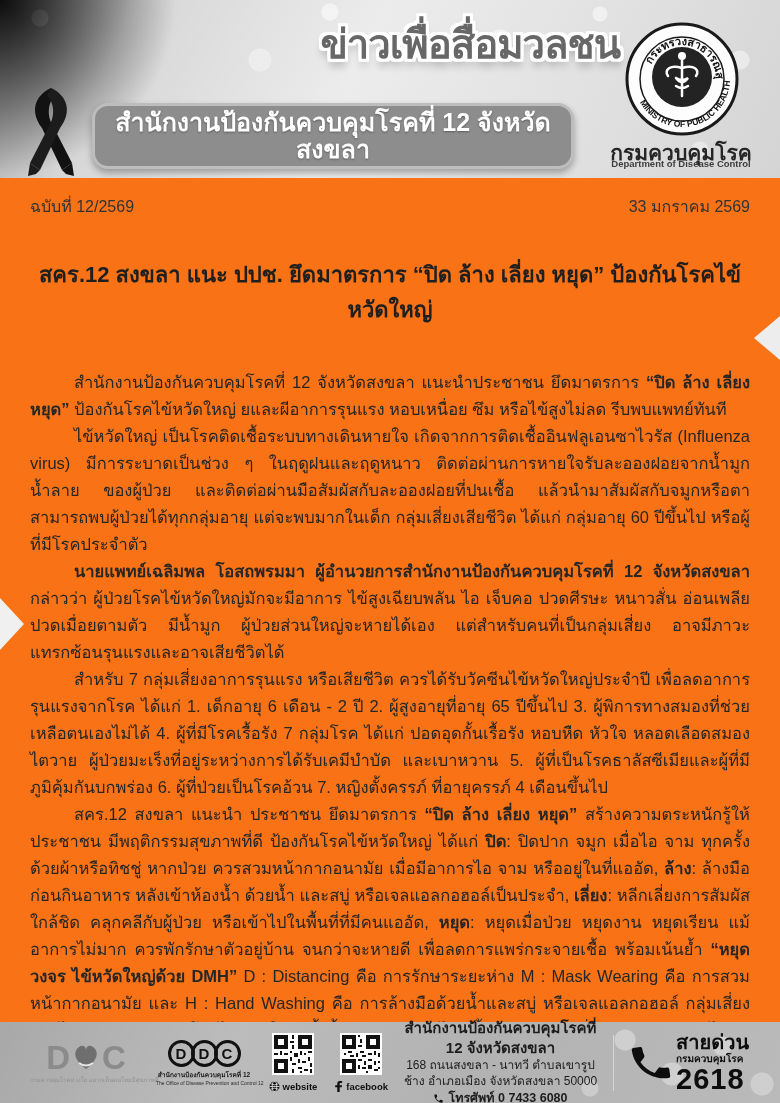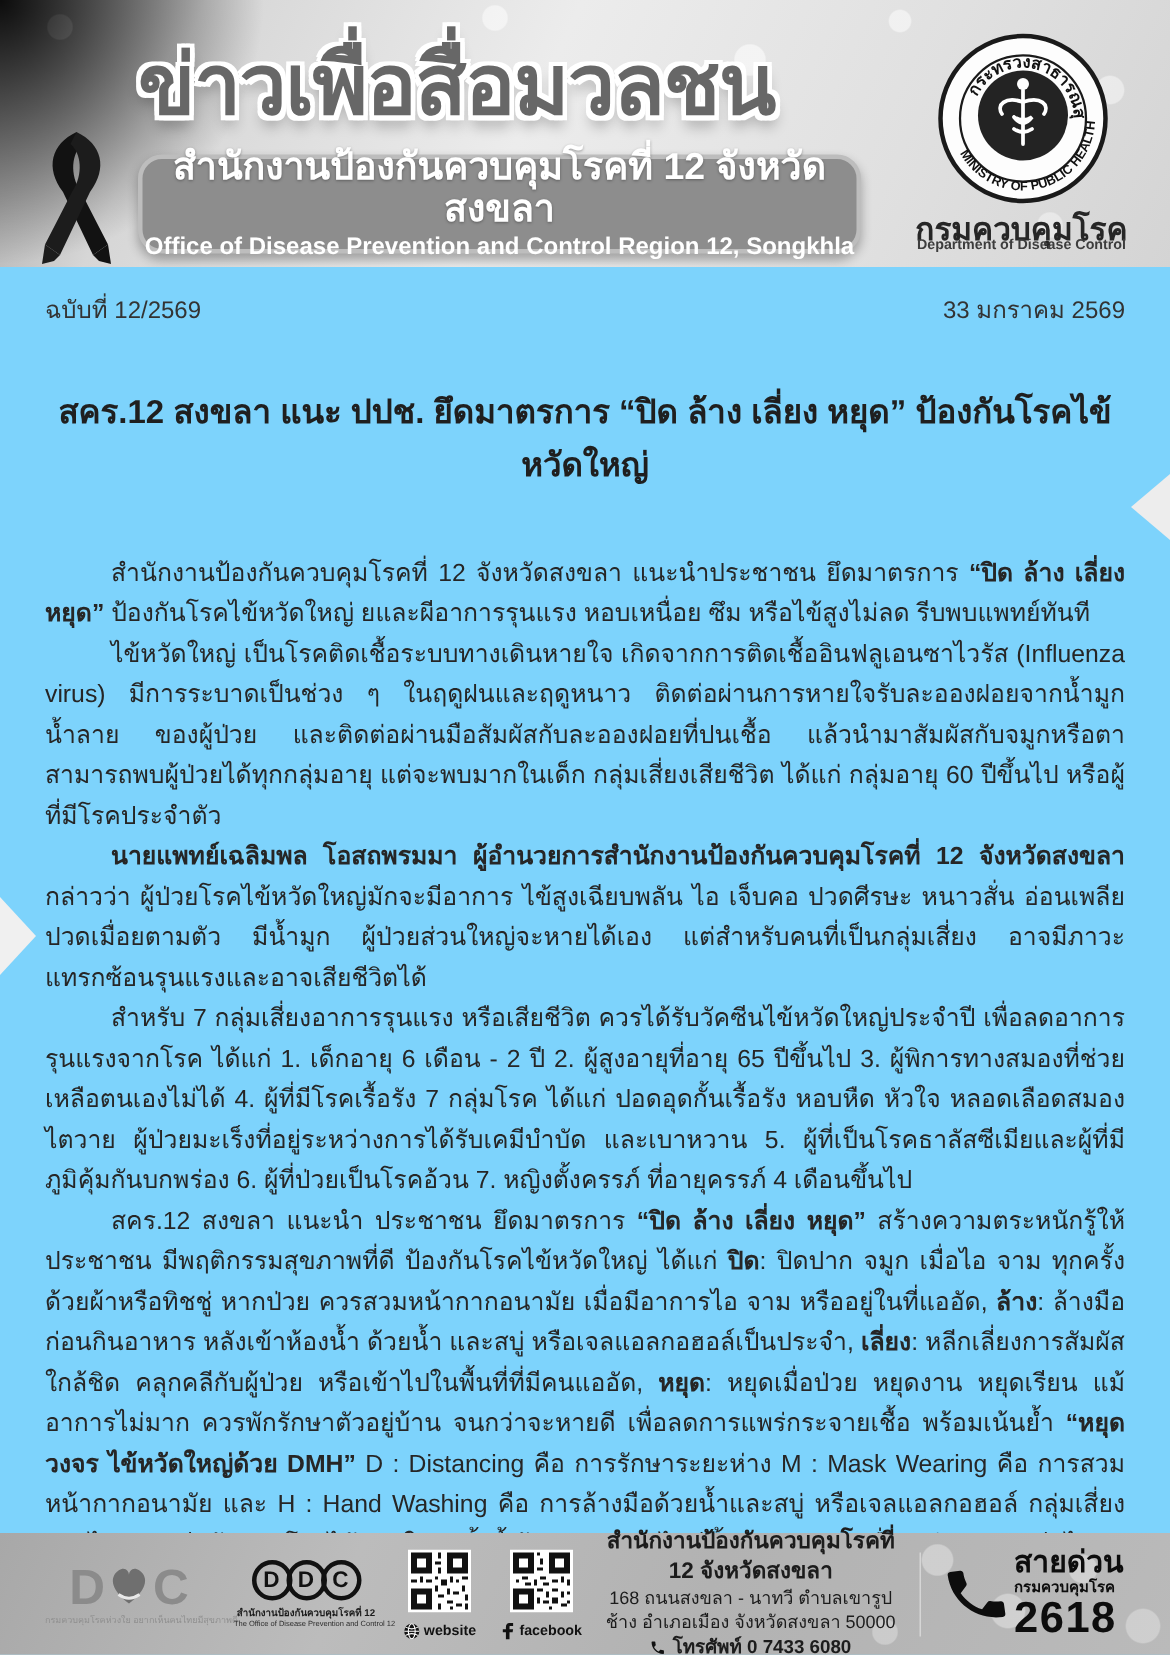--- a/index.html
+++ b/index.html
@@ -18,22 +18,22 @@
       radial-gradient(circle 9px at 40px 18px, rgba(255,255,255,.55) 8px, transparent 9px),
       radial-gradient(circle 9px at 330px 12px, rgba(255,255,255,.5) 8px, transparent 9px),
       radial-gradient(circle 11px at 500px 40px, rgba(255,255,255,.55) 10px, transparent 11px),
       radial-gradient(circle 8px at 600px 14px, rgba(255,255,255,.5) 7px, transparent 8px),
       radial-gradient(circle 10px at 740px 60px, rgba(255,255,255,.45) 9px, transparent 10px),
       radial-gradient(circle 9px at 700px 150px, rgba(255,255,255,.4) 8px, transparent 9px),
       radial-gradient(circle 12px at 260px 60px, rgba(255,255,255,.35) 11px, transparent 12px),
       linear-gradient(115deg,#9c9c9c 0%,#d6d6d6 16%,#ececec 45%,#e0e0e0 75%,#d4d4d4 100%);
   }
   .big-title{
-    position:absolute;left:92px;top:12px;width:528px;text-align:left;
-    font-size:56px;font-weight:800;color:#676767;letter-spacing:-1px;white-space:nowrap;
+    position:absolute;left:92px;top:12px;width:528px;text-align:right;
+    font-size:40px;font-weight:800;color:#676767;letter-spacing:-1px;white-space:nowrap;
     text-shadow:
       -3px -3px 0 #fff,3px -3px 0 #fff,-3px 3px 0 #fff,3px 3px 0 #fff,
       -3px 0 0 #fff,3px 0 0 #fff,0 -3px 0 #fff,0 3px 0 #fff,
       0 7px 9px rgba(0,0,0,.28);
   }
   .org-pill{
     position:absolute;left:92px;top:103px;width:482px;height:66px;
     background:#8d8d8d;border:3px solid #bdbdbd;border-radius:16px;
     box-shadow:0 4px 7px rgba(0,0,0,.3);
     display:flex;flex-direction:column;align-items:center;justify-content:center;
@@ -42,21 +42,21 @@
   .org-pill .thai{font-size:25px;font-weight:800;text-shadow:0 1px 2px rgba(0,0,0,.35);}
   .org-pill .eng{font-size:16px;font-weight:700;margin-top:3px;}
   .ribbon{position:absolute;left:22px;top:86px;}
   .seal{position:absolute;left:618px;top:20px;}
   .dept-thai{position:absolute;left:598px;top:136px;width:166px;text-align:center;
     font-size:21px;font-weight:800;color:#262626;}
   .dept-eng{position:absolute;left:598px;top:158px;width:166px;text-align:center;
     font-size:9.5px;font-weight:700;color:#3d3d3d;}
   
   .content{
-    position:relative;height:896px;padding:0 30px;background:#7dd3fc;
+    position:relative;height:896px;padding:0 30px;background:#f97316;
   }
   .content::before{ 
     content:"";position:absolute;right:0;top:138px;width:0;height:0;
     border-top:22px solid transparent;border-bottom:22px solid transparent;
     border-right:26px solid #ededed;
   }
   .content::after{ 
     content:"";position:absolute;left:0;top:420px;width:0;height:0;
     border-top:26px solid transparent;border-bottom:26px solid transparent;
     border-left:24px solid #f0f0f0;
@@ -115,21 +115,20 @@
       <path d="M29 2 C12 10 8 26 20 42 L40 84 L50 77 L32 42 C24 30 26 16 33 10 Z" fill="#121212"></path>
       <path d="M29 2 C46 10 50 26 38 42 L18 84 L8 77 L26 42 C34 30 32 16 25 10 Z" fill="#1c1c1c"></path>
       <path d="M40 84 L50 77 L52 90 L44 88 Z" fill="#121212"></path>
       <path d="M18 84 L8 77 L6 90 L14 88 Z" fill="#1c1c1c"></path>
     </svg>
 
     <div class="big-title">ข่าวเพื่อสื่อมวลชน</div>
 
     <div class="org-pill">
       <div class="thai">สำนักงานป้องกันควบคุมโรคที่ 12 จังหวัดสงขลา</div>
-      <div class="eng">Office of Disease Prevention and Control Region 12, Songkhla</div>
     </div>
 
     <svg class="seal" width="128" height="118" viewBox="0 0 128 118">
       <circle cx="64" cy="59" r="55" fill="#fdfdfd" stroke="#1a1a1a" stroke-width="3"></circle>
       <circle cx="64" cy="59" r="42" fill="none" stroke="#1a1a1a" stroke-width="1.5"></circle>
       <defs>
         <path id="arcTop" d="M64 59 m -34 0 a 34 34 0 1 1 68 0"></path>
         <path id="arcBot" d="M64 59 m -48 0 a 48 48 0 1 0 96 0"></path>
       </defs>
       <text font-size="11" font-weight="bold" fill="#111" font-family="Liberation Sans, DejaVu Sans, sans-serif">

